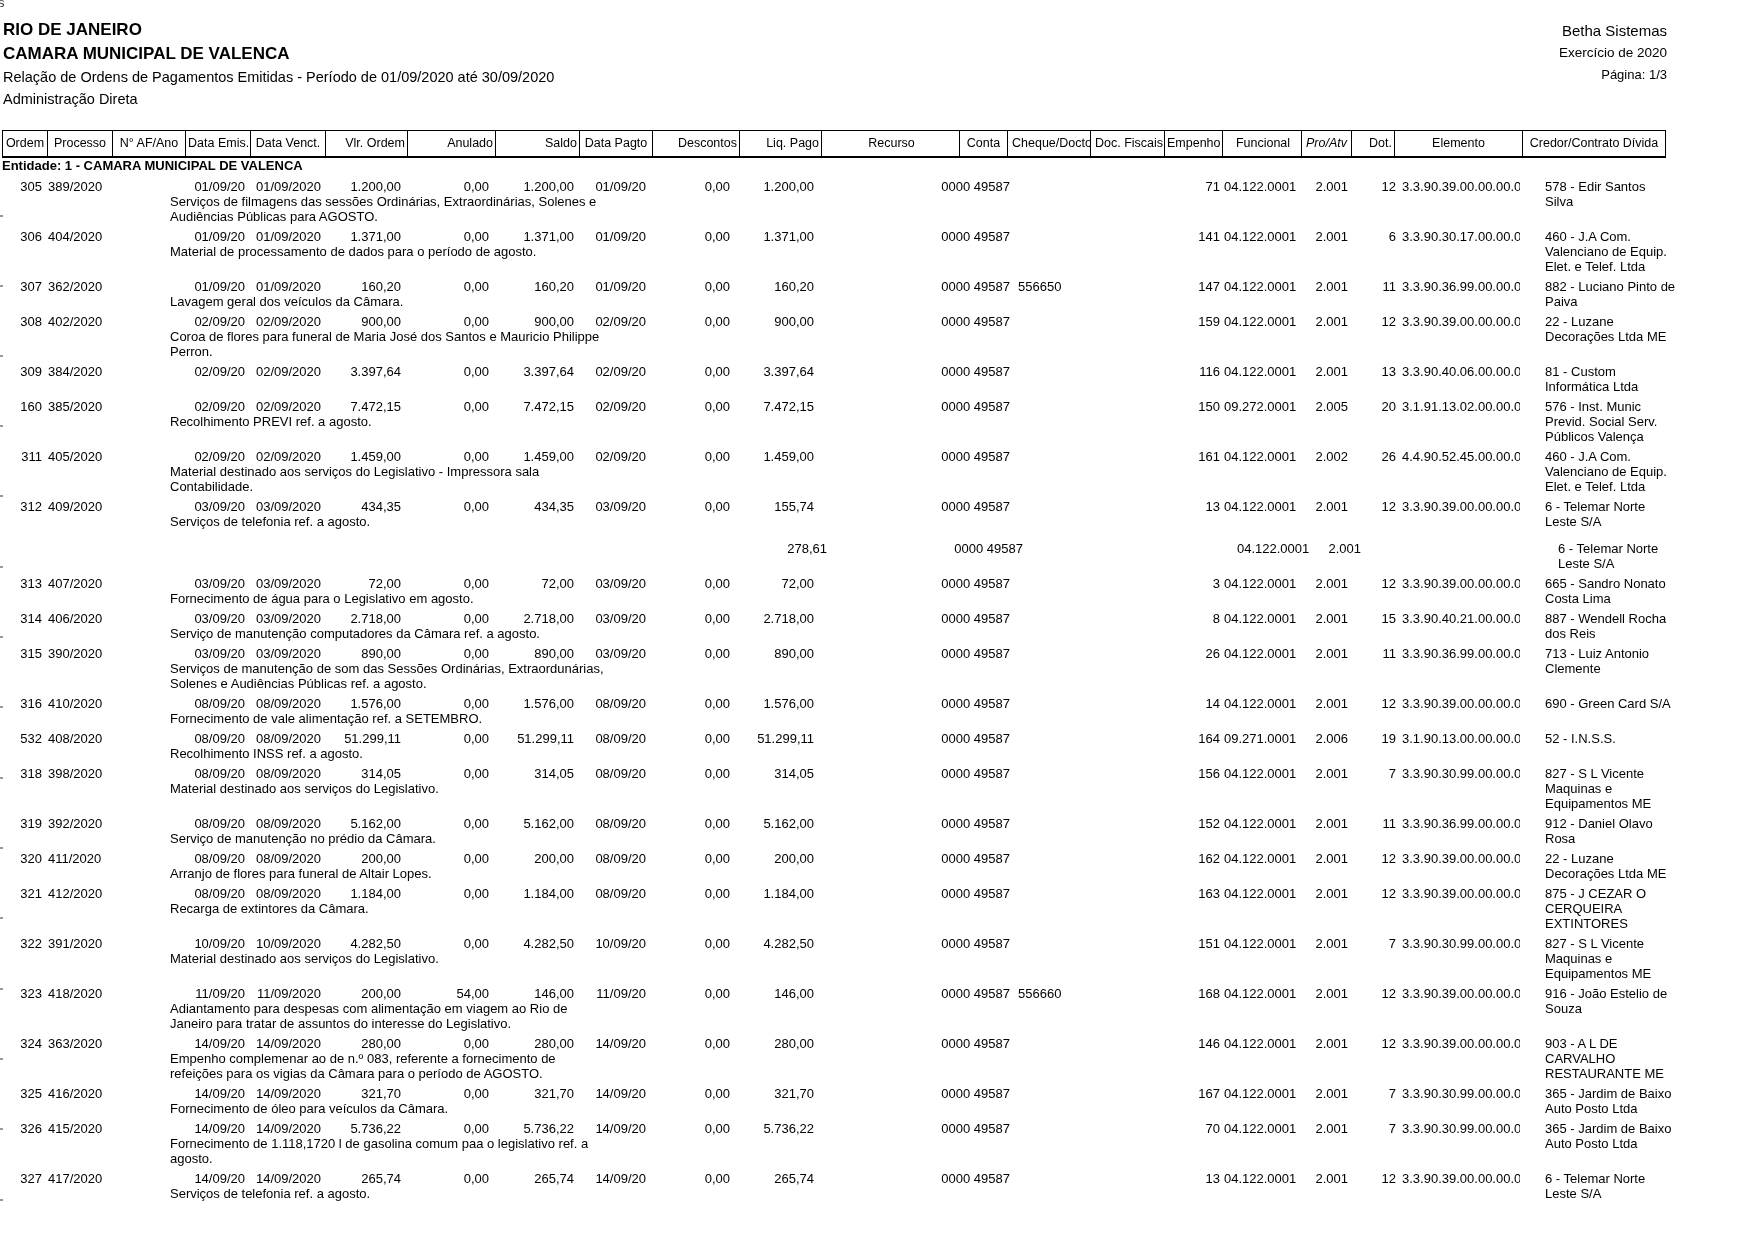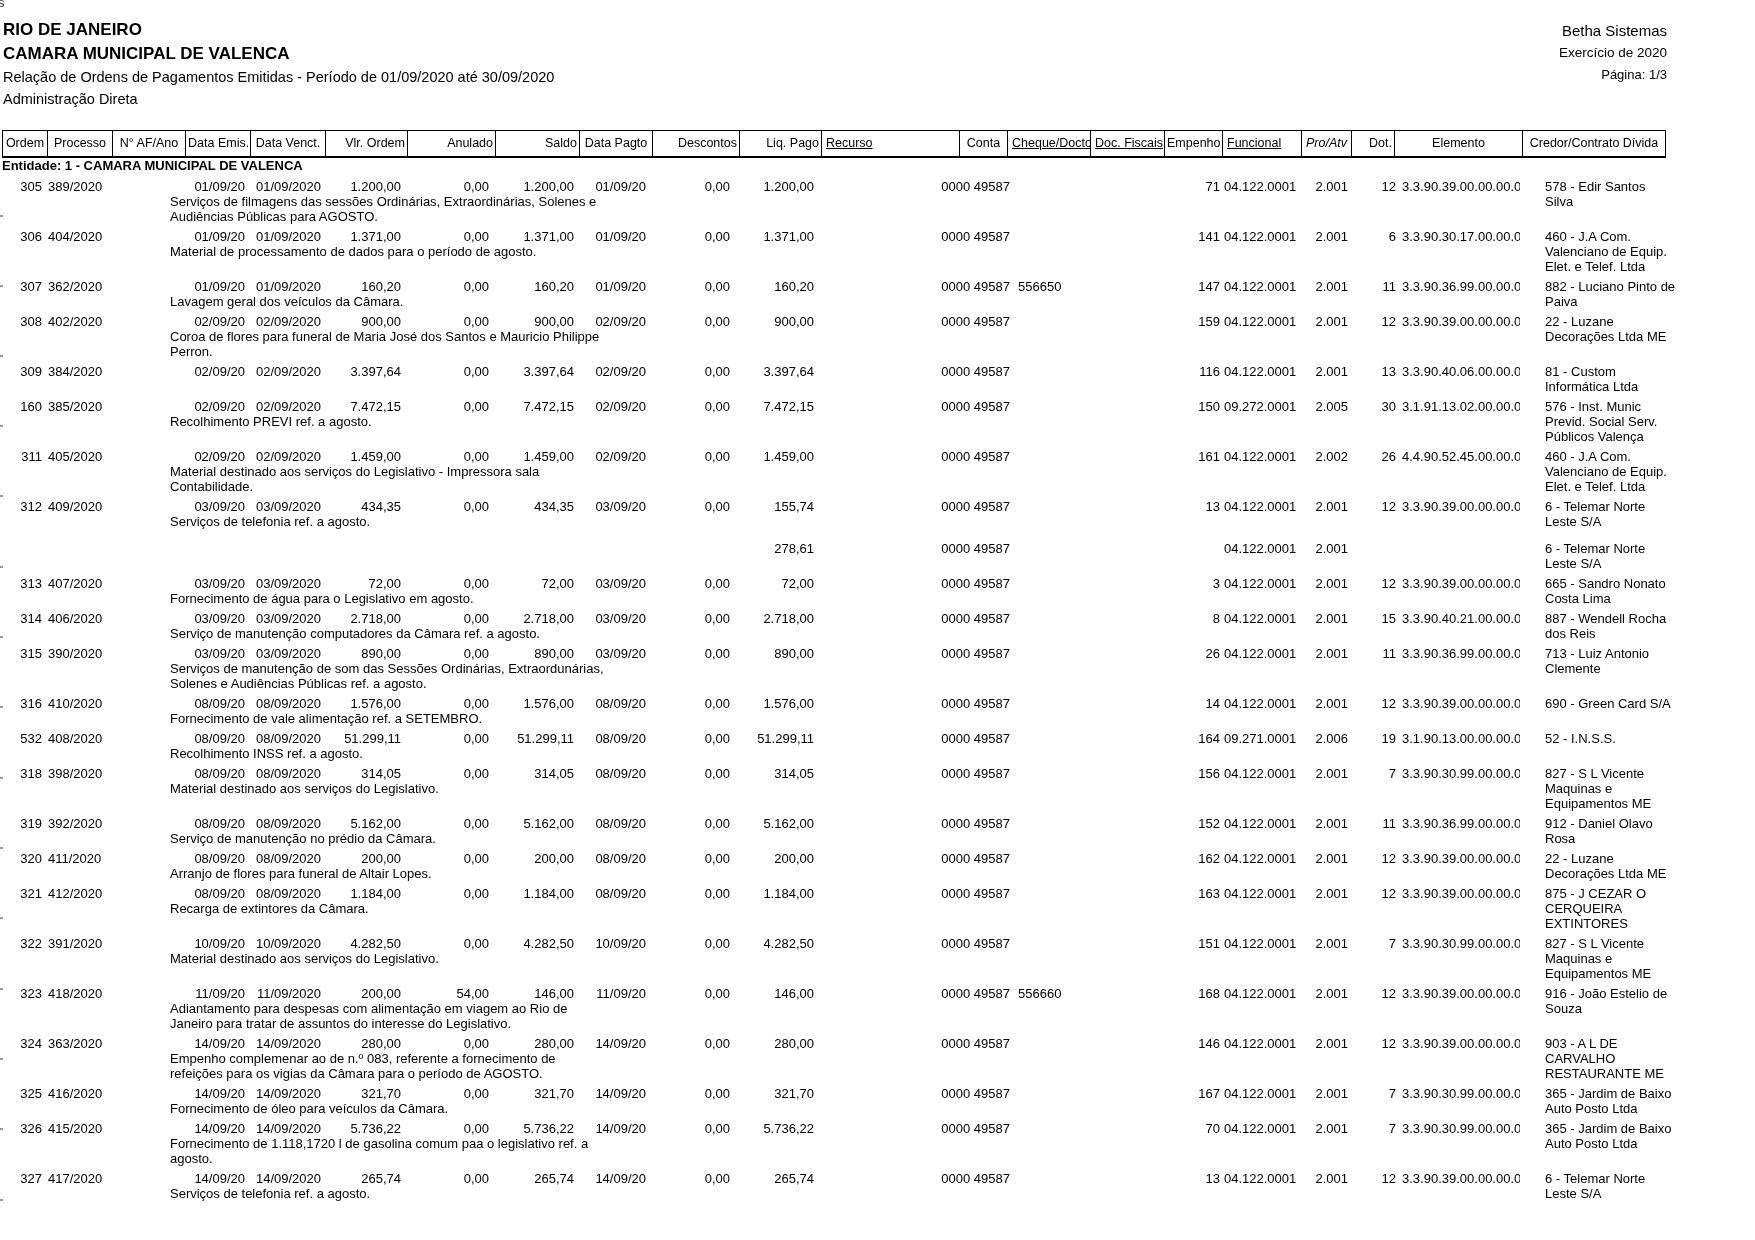--- a/index.html
+++ b/index.html
@@ -24,28 +24,28 @@
   
   .thead{
     position:absolute;top:130px;left:2px;width:1663px;height:25px;
     display:flex;border-top:1px solid #000;border-bottom:2px solid #000;
     border-left:1px solid #000;box-sizing:content-box;
   }
   .th{
     box-sizing:border-box;border-right:1px solid #000;height:25px;line-height:24px;
     font-size:12.5px;white-space:nowrap;overflow:hidden;padding:0 2px;
   }
-  .th.c{text-align:center;} .th.r{text-align:right;} .th.l{text-align:left;padding-left:4px;text-decoration:underline;}
+  .th.c{text-align:center;} .th.r{text-align:right;} .th.l{text-align:center;padding-left:4px;}
 
   .entity-line{position:absolute;top:158px;left:2px;font-weight:bold;white-space:nowrap;}
 
   
   .rows{position:absolute;top:179px;left:0;width:1755px;}
   .row{display:grid;grid-template-columns:1545px 210px;margin-bottom:5px;}
-  .row.continuation{margin-top:12px;}
+  .row.continuation{margin-top:12px;padding-left:13px;}
   .main-grid{
     display:grid;line-height:15px;
     grid-template-columns:42px 73px 130px 76px 80px 88px 85px 72px 84px 84px 196px 84px 68px 58px 82px 46px 48px 149px;
   }
   .c{white-space:nowrap;overflow:visible;}
   .c.r{text-align:right;}
   .c.pl4{padding-left:4px;} .c.pl6{padding-left:6px;} .c.pl8{padding-left:8px;}
   .elem-clip{display:inline-block;width:118px;overflow:hidden;white-space:nowrap;vertical-align:top;}
   .desc{margin-left:170px;width:440px;line-height:15px;}
   .credor{width:132px;line-height:15px;}
@@ -250,21 +250,21 @@
         <span class="c r">7.472,15</span>
         <span class="c r">02/09/20</span>
         <span class="c r">0,00</span>
         <span class="c r">7.472,15</span>
         <span class="c r">0000 49587</span>
         <span class="c pl8"></span>
         <span class="c"></span>
         <span class="c r">150</span>
         <span class="c pl4">09.272.0001</span>
         <span class="c r">2.005</span>
-        <span class="c r">30</span>
+        <span class="c r">20</span>
         <span class="c pl6"><span class="elem-clip">3.1.91.13.02.00.00.00</span></span>
       </div>
       <div class="desc">Recolhimento PREVI ref. a agosto.</div>
     </div>
     <div class="credor-col">
       <div class="credor">576 - Inst. Munic Previd. Social Serv. Públicos Valença</div>
     </div>
   </div>
 
   <div class="row">

